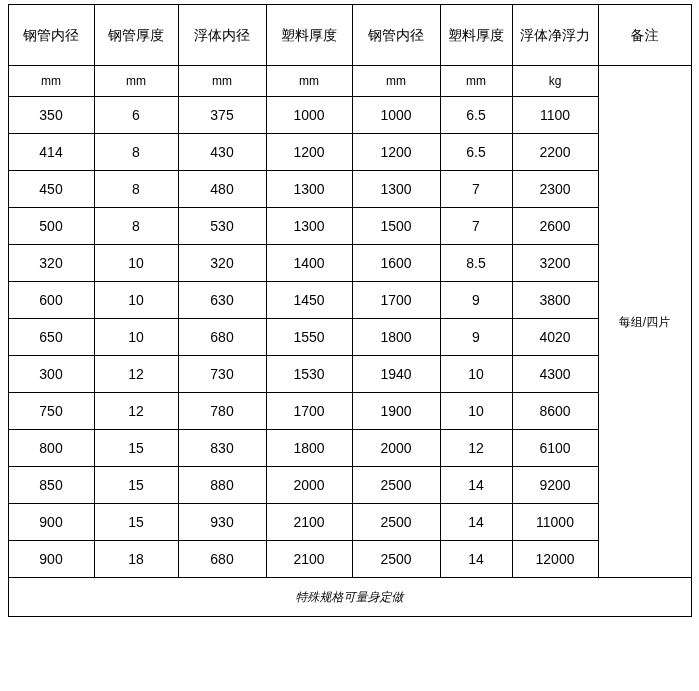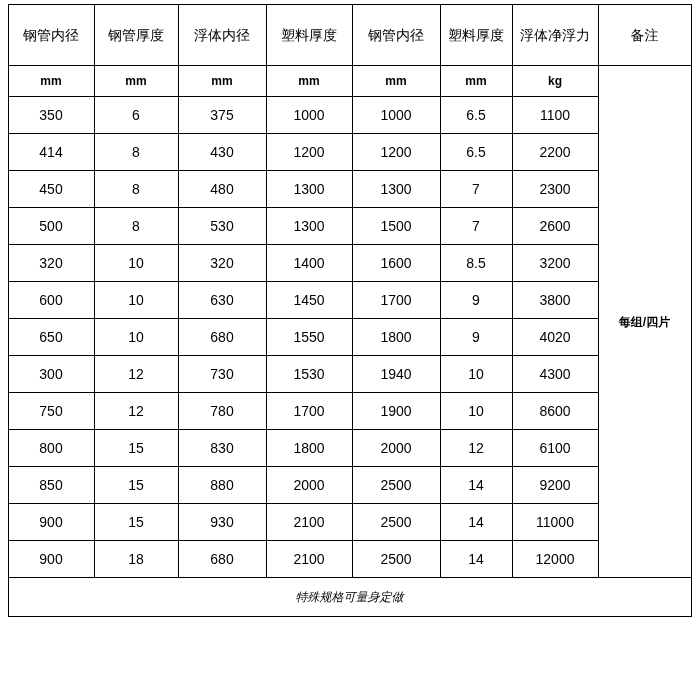--- a/index.html
+++ b/index.html
@@ -44,21 +44,20 @@
   }
   thead th.hdr {
     height: 56px;
     font-size: 14px;
     line-height: 19px;
     padding: 2px 3px;
   }
   tr.units td {
     height: 30px;
     font-size: 12px;
-    font-weight: bold;
   }
   tbody td.val {
     height: 36px;
     font-size: 14px;
   }
   td.remark {
     font-size: 14px;
     line-height: 22px;
     width: 77px;
   }

